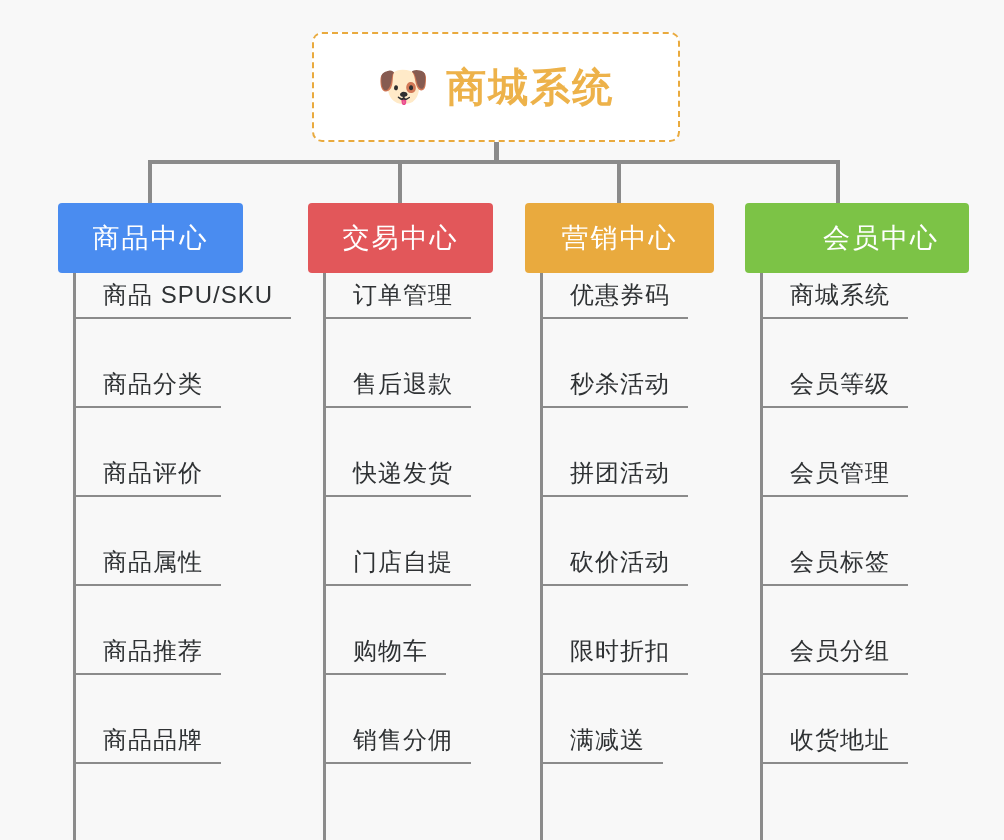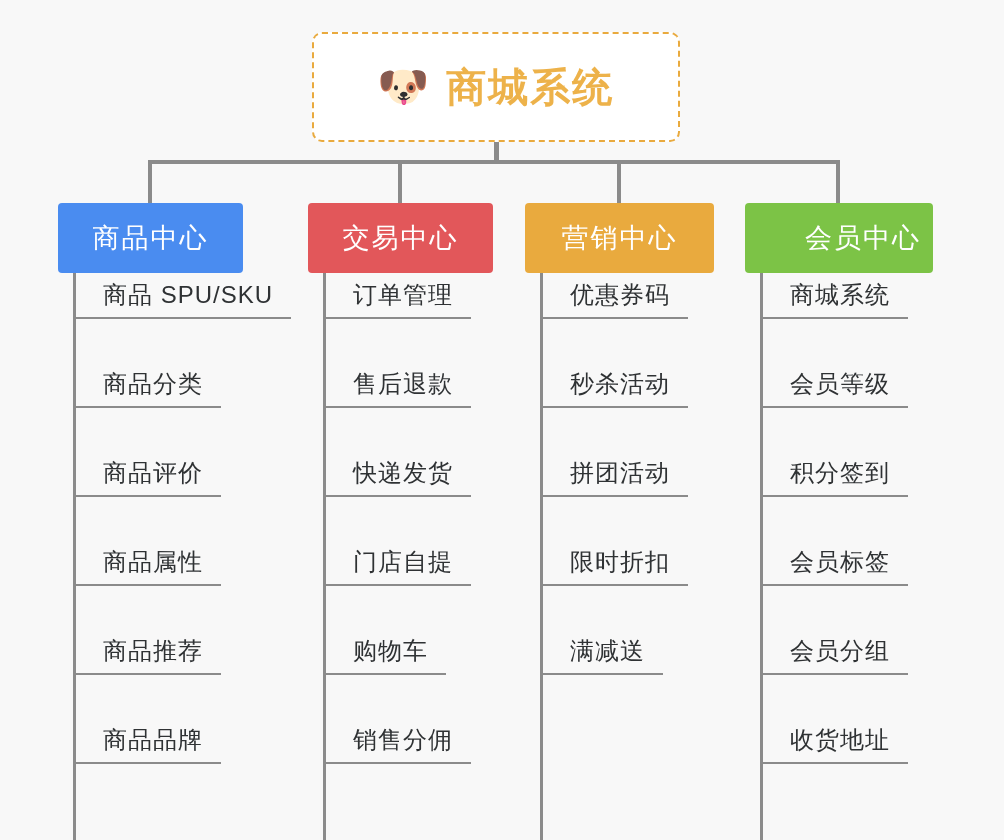--- a/index.html
+++ b/index.html
@@ -99,21 +99,21 @@
     letter-spacing: 1px;
   }
   
   .col-0 { left: 58px; }
   .col-1 { left: 308px; }
   .col-2 { left: 525px; }
   .col-3 { left: 745px; }
   .col-0 .col-header { width: 185px; }
   .col-1 .col-header { width: 185px; }
   .col-2 .col-header { width: 189px; }
-  .col-3 .col-header { width: 188px; padding-left: 48px; }
+  .col-3 .col-header { width: 224px; padding-left: 48px; }
 </style>
 </head>
 <body>
 
 <div id="canvas">
 
   <div class="root-node">
     <span class="root-emoji">🐶</span>
     <span class="root-title">商城系统</span>
   </div>
@@ -188,20 +188,23 @@
       <div class="leaf">
           <span class="leaf-inner">优惠券码</span>
         </div>
       <div class="leaf">
           <span class="leaf-inner">秒杀活动</span>
         </div>
       <div class="leaf">
           <span class="leaf-inner">拼团活动</span>
         </div>
       <div class="leaf">
+          <span class="leaf-inner">砍价活动</span>
+        </div>
+      <div class="leaf">
           <span class="leaf-inner">限时折扣</span>
         </div>
       <div class="leaf">
           <span class="leaf-inner">满减送</span>
         </div>
     </div>
   </div>
 
   <div class="column col-3">
     <div class="col-header" style="background:#7cc346;">
@@ -209,21 +212,21 @@
     </div>
     <div class="leaf-stack">
       <div class="trunk" style="height:600px;"></div>
       <div class="leaf">
           <span class="leaf-inner">商城系统</span>
         </div>
       <div class="leaf">
           <span class="leaf-inner">会员等级</span>
         </div>
       <div class="leaf">
-          <span class="leaf-inner">积分签到</span>
+          <span class="leaf-inner">会员管理</span>
         </div>
       <div class="leaf">
           <span class="leaf-inner">会员标签</span>
         </div>
       <div class="leaf">
           <span class="leaf-inner">会员分组</span>
         </div>
       <div class="leaf">
           <span class="leaf-inner">收货地址</span>
         </div>

